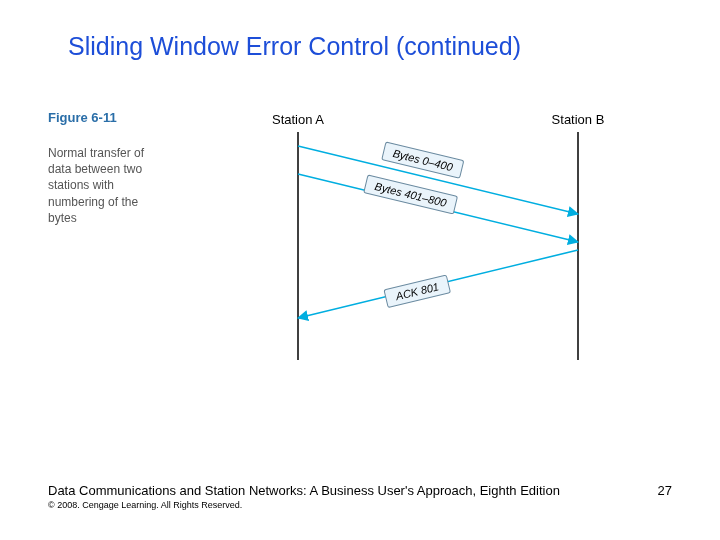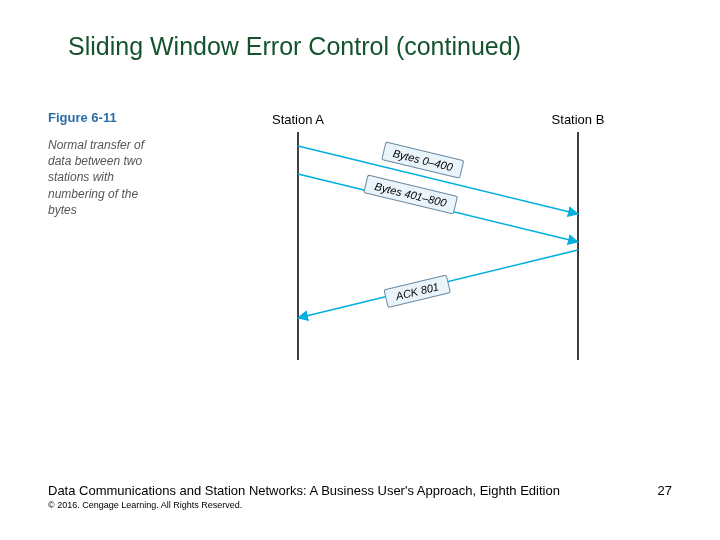--- a/index.html
+++ b/index.html
@@ -9,44 +9,43 @@
     font-family: Arial, Helvetica, sans-serif;
     background: #fff;
     position: relative;
     overflow: hidden;
   }
   .title {
     font-size: 25px;
     font-weight: 400;
     text-align: left;
     padding: 32px 12px 0 68px;
-    color: #14532d;
+    color: #1d4ed8;
   }
   .figure-area {
     position: absolute;
     top: 110px;
     left: 48px;
     width: 624px;
     height: 280px;
   }
   .fig-label {
     position: absolute;
     top: 0;
     left: 0;
     width: 120px;
   }
   .fig-num {
     color: #2a6ea8;
     font-weight: bold;
     font-size: 13px;
-    margin-bottom: 12px;
+    margin-bottom: 20px;
   }
   .fig-caption {
     color: #555;
-    font-style: italic;
     font-size: 12px;
     line-height: 1.35;
   }
   .diagram {
     position: absolute;
     left: 130px;
     top: 0;
     width: 470px;
     height: 260px;
   }
@@ -122,14 +121,14 @@
       <text x="32" y="13" text-anchor="middle" class="msgbox">ACK 801</text>
     </g>
   </svg>
 </div>
 
 <div class="footer">
   <div class="footer-line">
     <span>Data Communications and Station Networks: A Business User's Approach, Eighth Edition</span>
     <span>27</span>
   </div>
-  <div class="copyright">© 2016. Cengage Learning. All Rights Reserved.</div>
+  <div class="copyright">© 2008. Cengage Learning. All Rights Reserved.</div>
 </div>
 
 </body></html>

